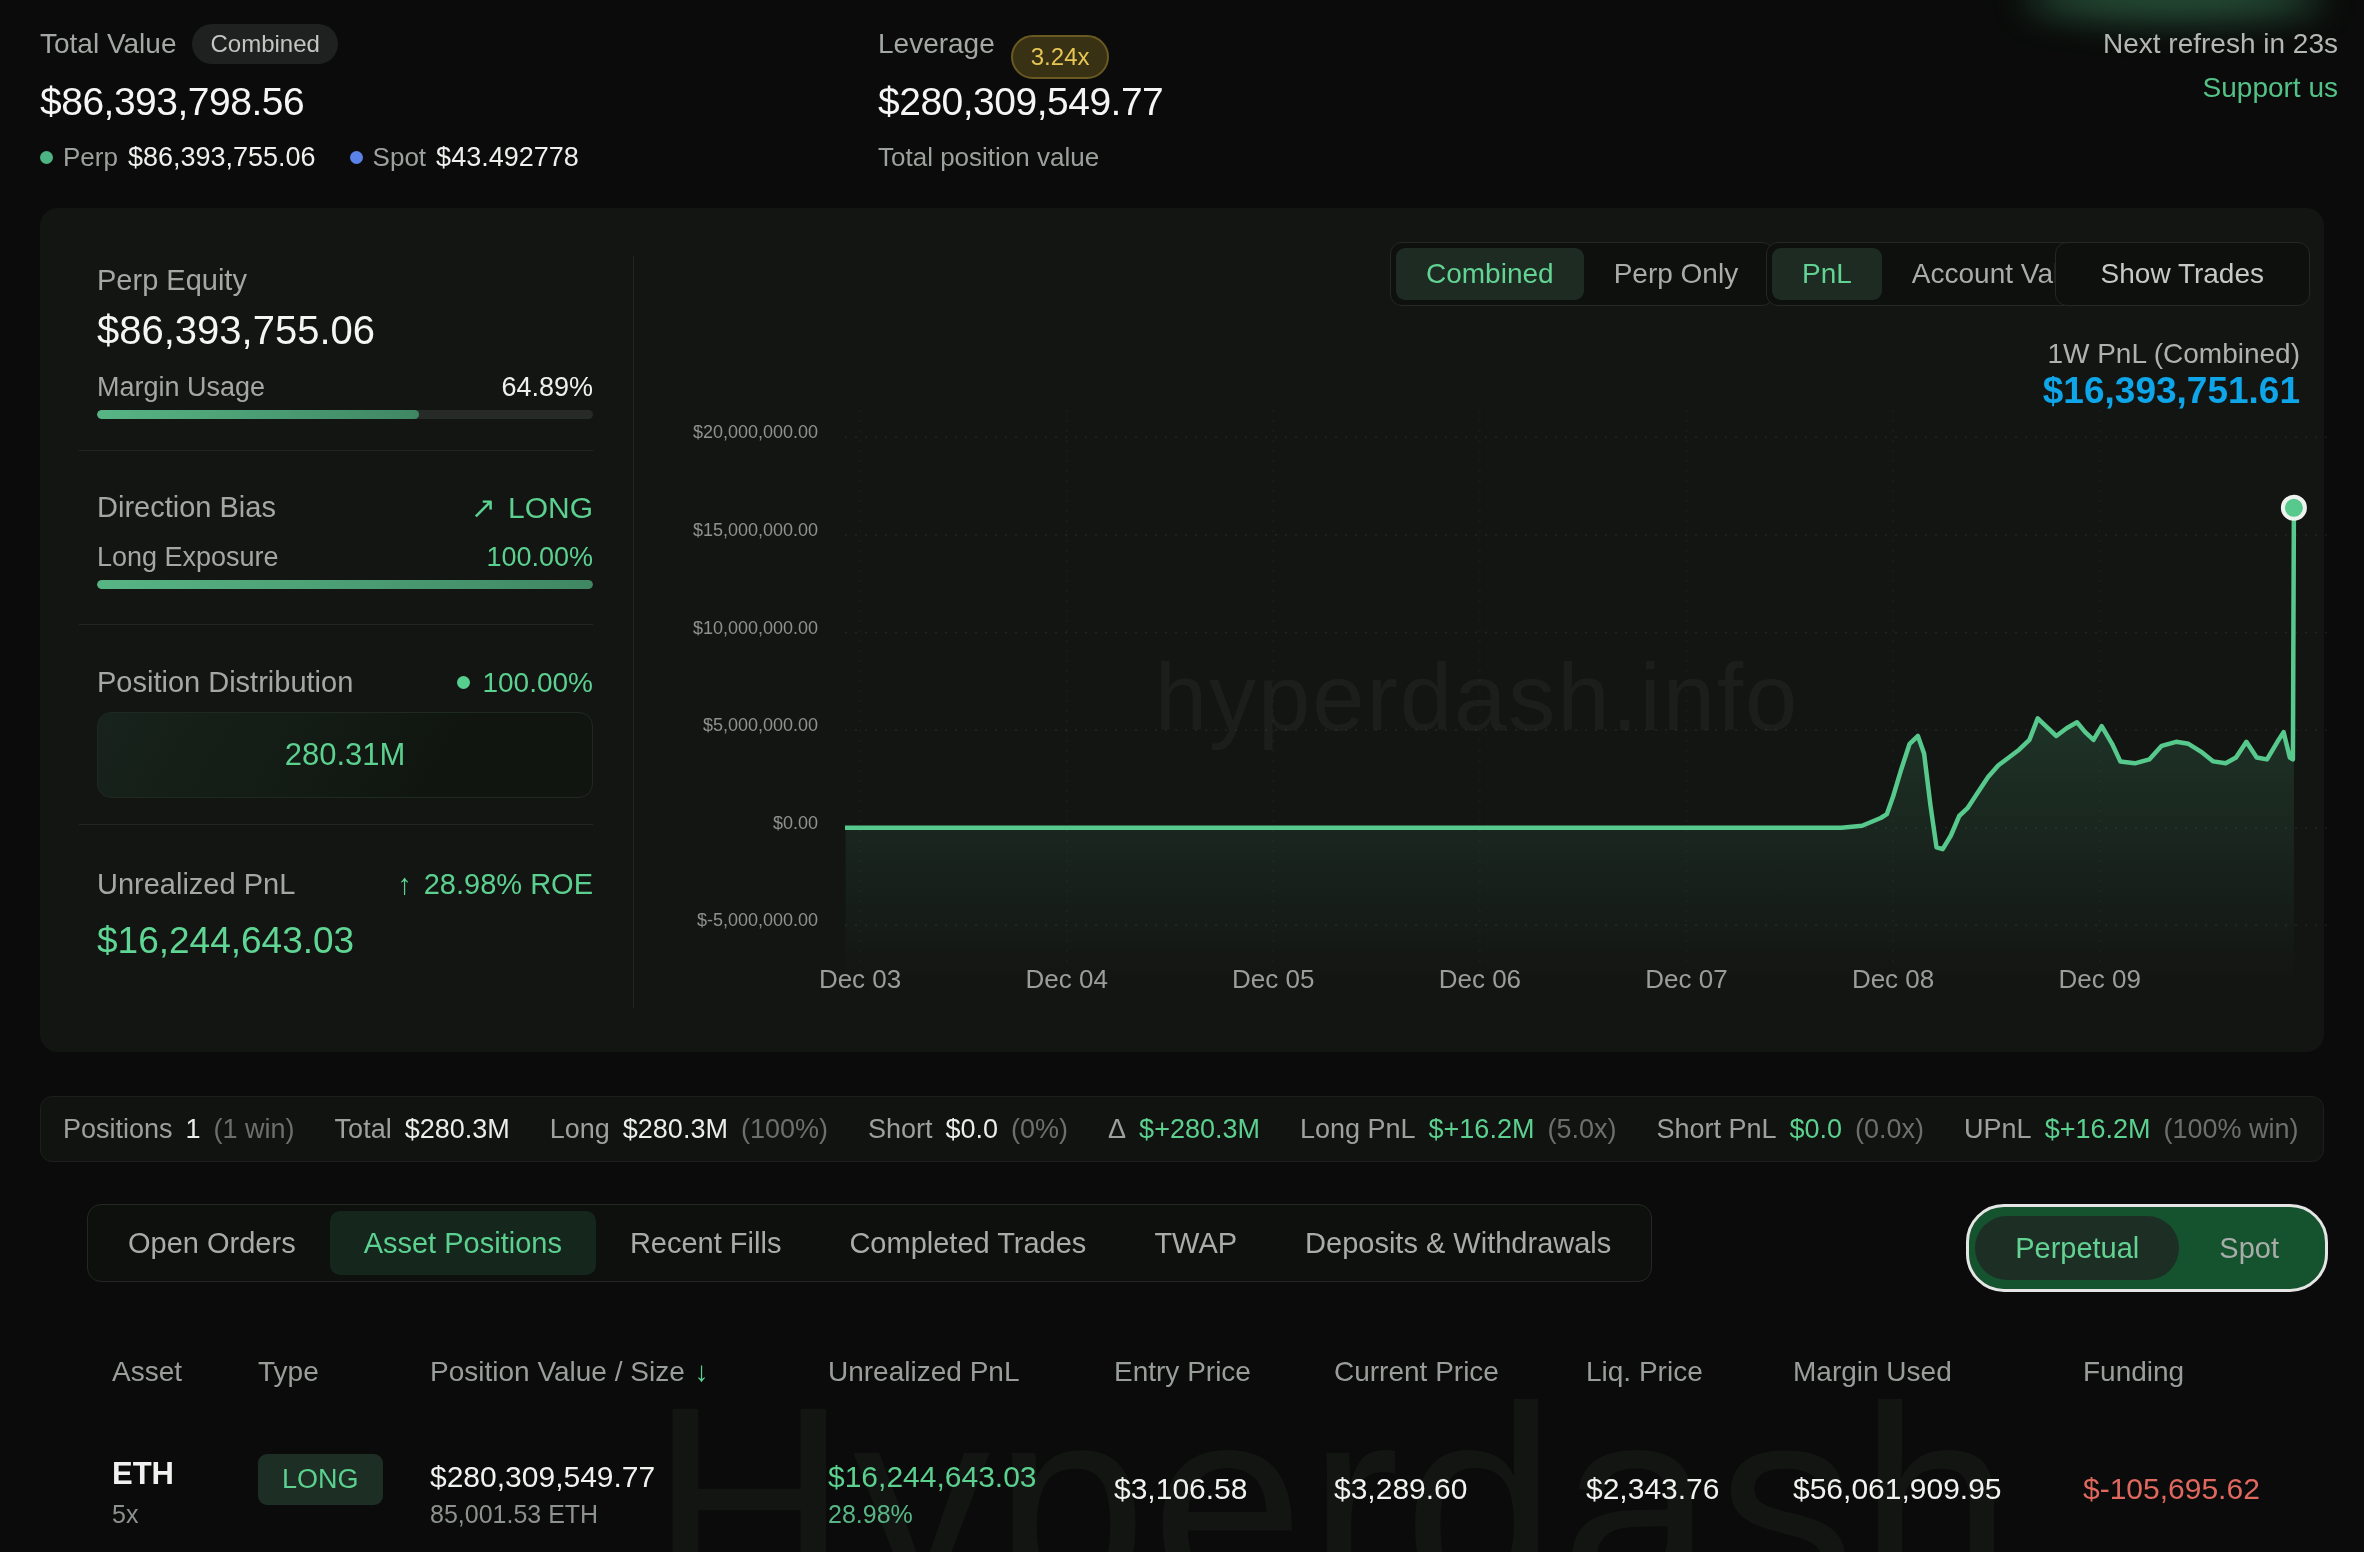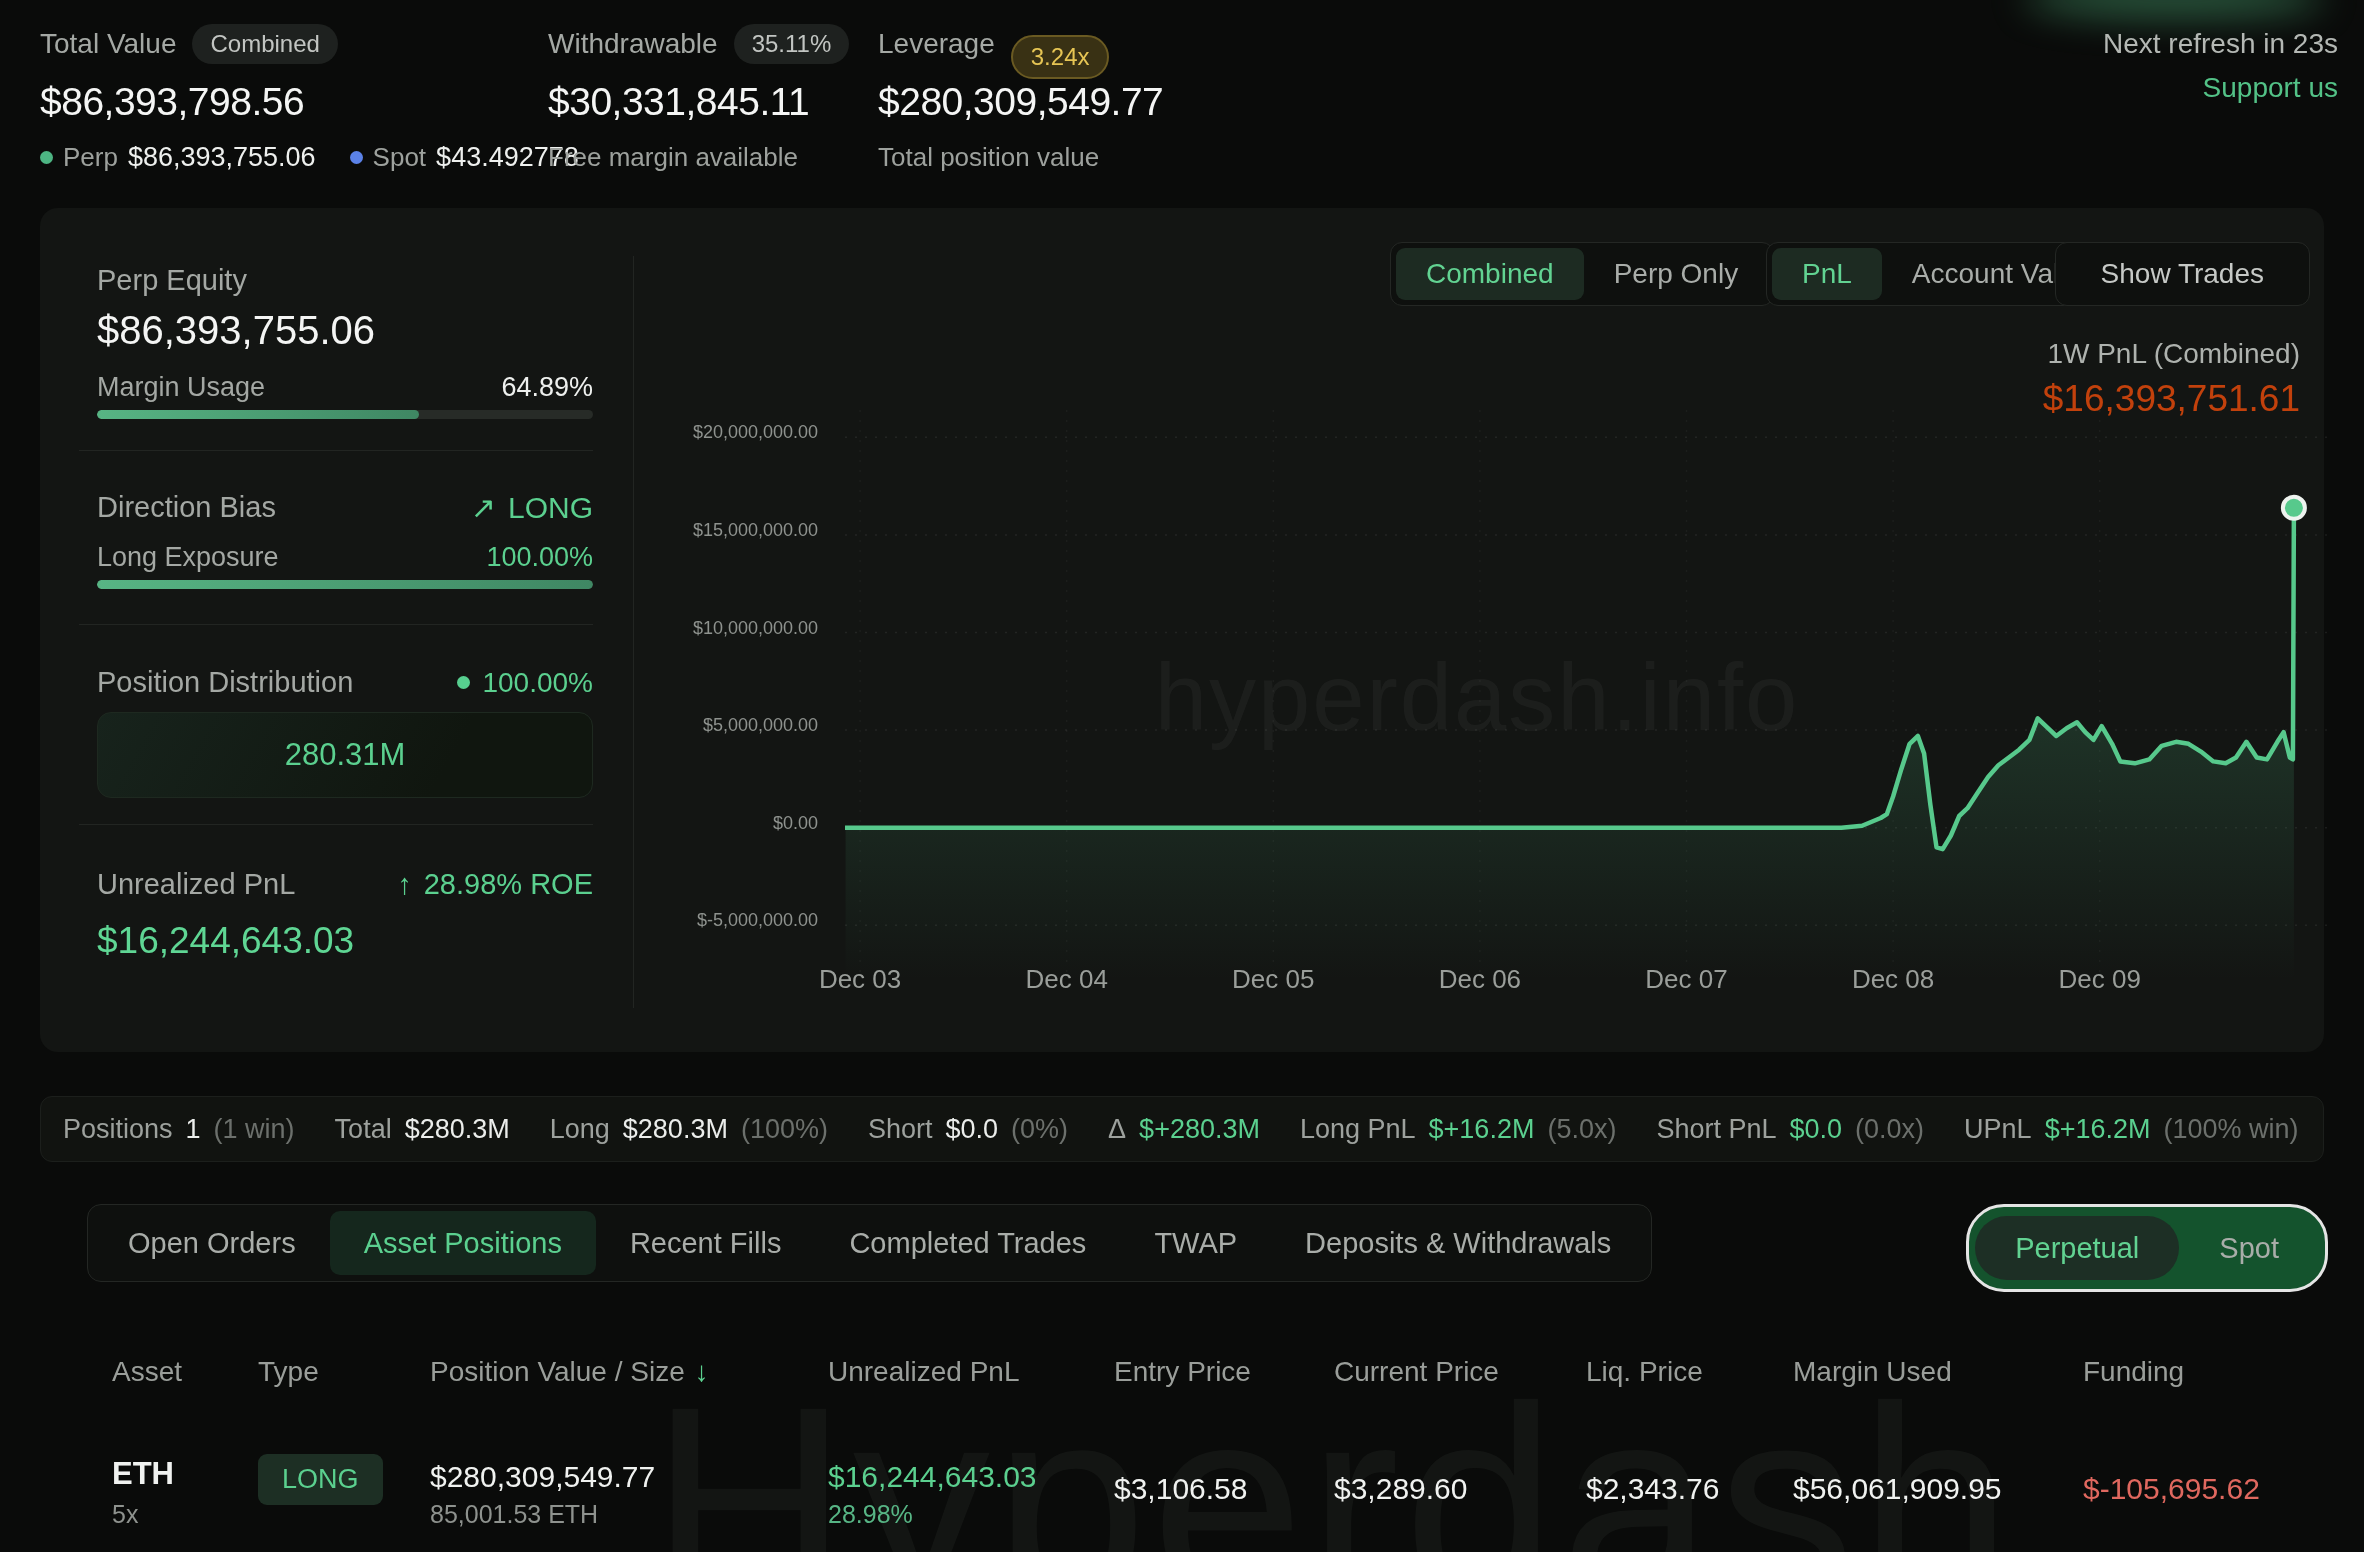--- a/index.html
+++ b/index.html
@@ -49,21 +49,21 @@
   .seg { position:absolute; top:34px; height:64px; display:flex; align-items:center;
     background:#0e100e; border:1px solid #242724; border-radius:12px; padding:5px; }
   .seg-item { height:52px; display:flex; align-items:center; padding:0 30px; font-size:28px;
     color:#a9ada9; border-radius:9px; cursor:pointer; white-space:nowrap; }
   .seg-item.active { background:#1d2b22; color:#62d392; }
   .btn-plain { position:absolute; top:34px; height:64px; display:flex; align-items:center;
     background:#0e100e; border:1px solid #242724; border-radius:12px; padding:0 45px;
     font-size:28px; color:#c6c9c6; cursor:pointer; }
   .chart-pnl { position:absolute; right:24px; top:130px; text-align:right; }
   .chart-pnl-label { font-size:28px; color:#aeb2ae; }
-  .chart-pnl-value { margin-top:8px; font-size:37px; font-weight:400; color:#c2410c; }
+  .chart-pnl-value { margin-top:0; font-size:37px; font-weight:700; color:#0ea5e9; }
   
   #pnl-chart { position:absolute; left:805px; top:202px; width:1490px; height:570px; }
   .grid-h { stroke:rgba(255,255,255,0.07); stroke-width:1.5; stroke-dasharray:2 8; }
   .grid-v { stroke:rgba(255,255,255,0.04); stroke-width:1.5; stroke-dasharray:2 8; }
   .y-tick-label { position:absolute; left:578px; width:200px; text-align:right;
     font-size:18px; color:#8e928e; }
   .x-tick-label { position:absolute; width:140px; text-align:center; top:756px;
     font-size:26px; color:#9a9e9a; }
   .chart-watermark { position:absolute; left:1037px; top:436px; width:800px; text-align:center;
     font-size:94px; font-weight:500; color:rgba(195,205,198,0.055); letter-spacing:2px; }
@@ -119,30 +119,20 @@
       <span class="dot green"></span>
       <span>Perp</span>
       <span class="legend-val">$86,393,755.06</span>
       <span class="legend-gap"></span>
       <span class="dot blue"></span>
       <span>Spot</span>
       <span class="legend-val">$43.492778</span>
     </div>
   </div>
 
-  <div class="stat" style="left:548px;">
-    <div class="stat-label-row">
-      <span class="lbl">Withdrawable</span>
-      <span class="badge">35.11%</span>
-    </div>
-    <div class="stat-value">$30,331,845.11</div>
-    <div class="stat-sub">
-        <span>Free margin available</span>
-      </div>
-  </div>
 
   <div class="stat" style="left:878px;">
     <div class="stat-label-row">
       <span class="lbl">Leverage</span>
       <span class="badge gold">3.24x</span>
     </div>
     <div class="stat-value">$280,309,549.77</div>
     <div class="stat-sub">
         <span>Total position value</span>
       </div>

